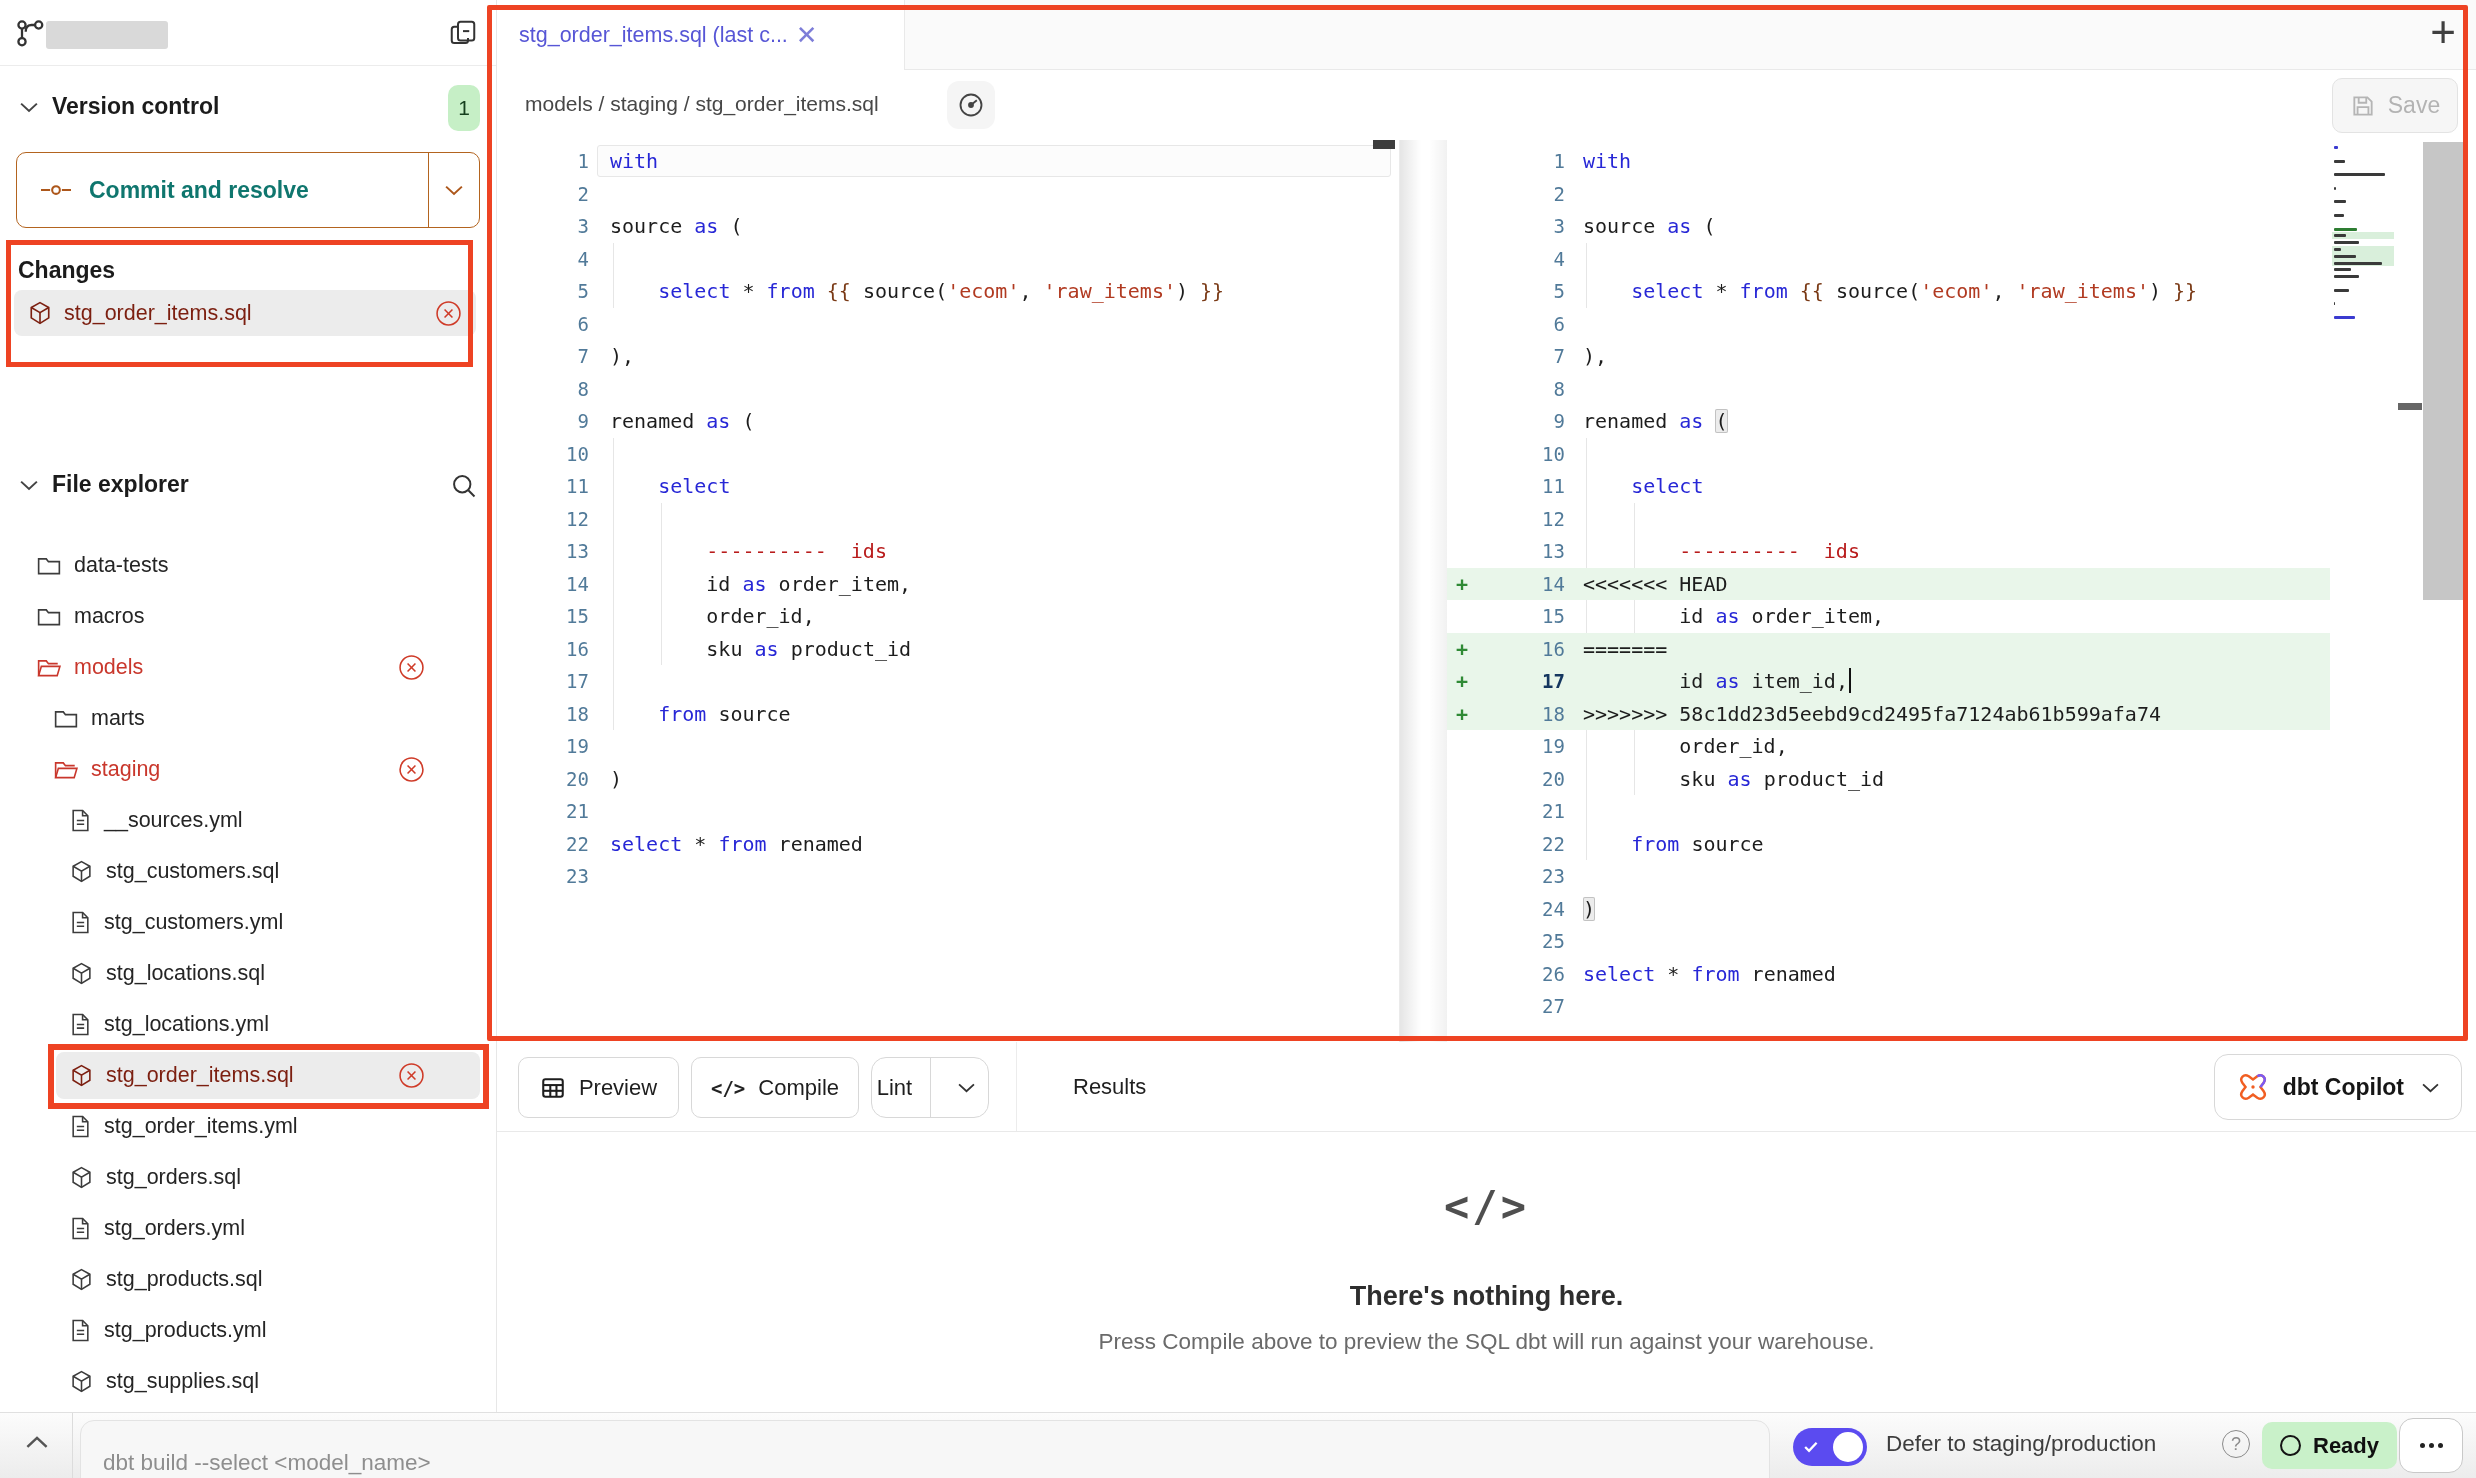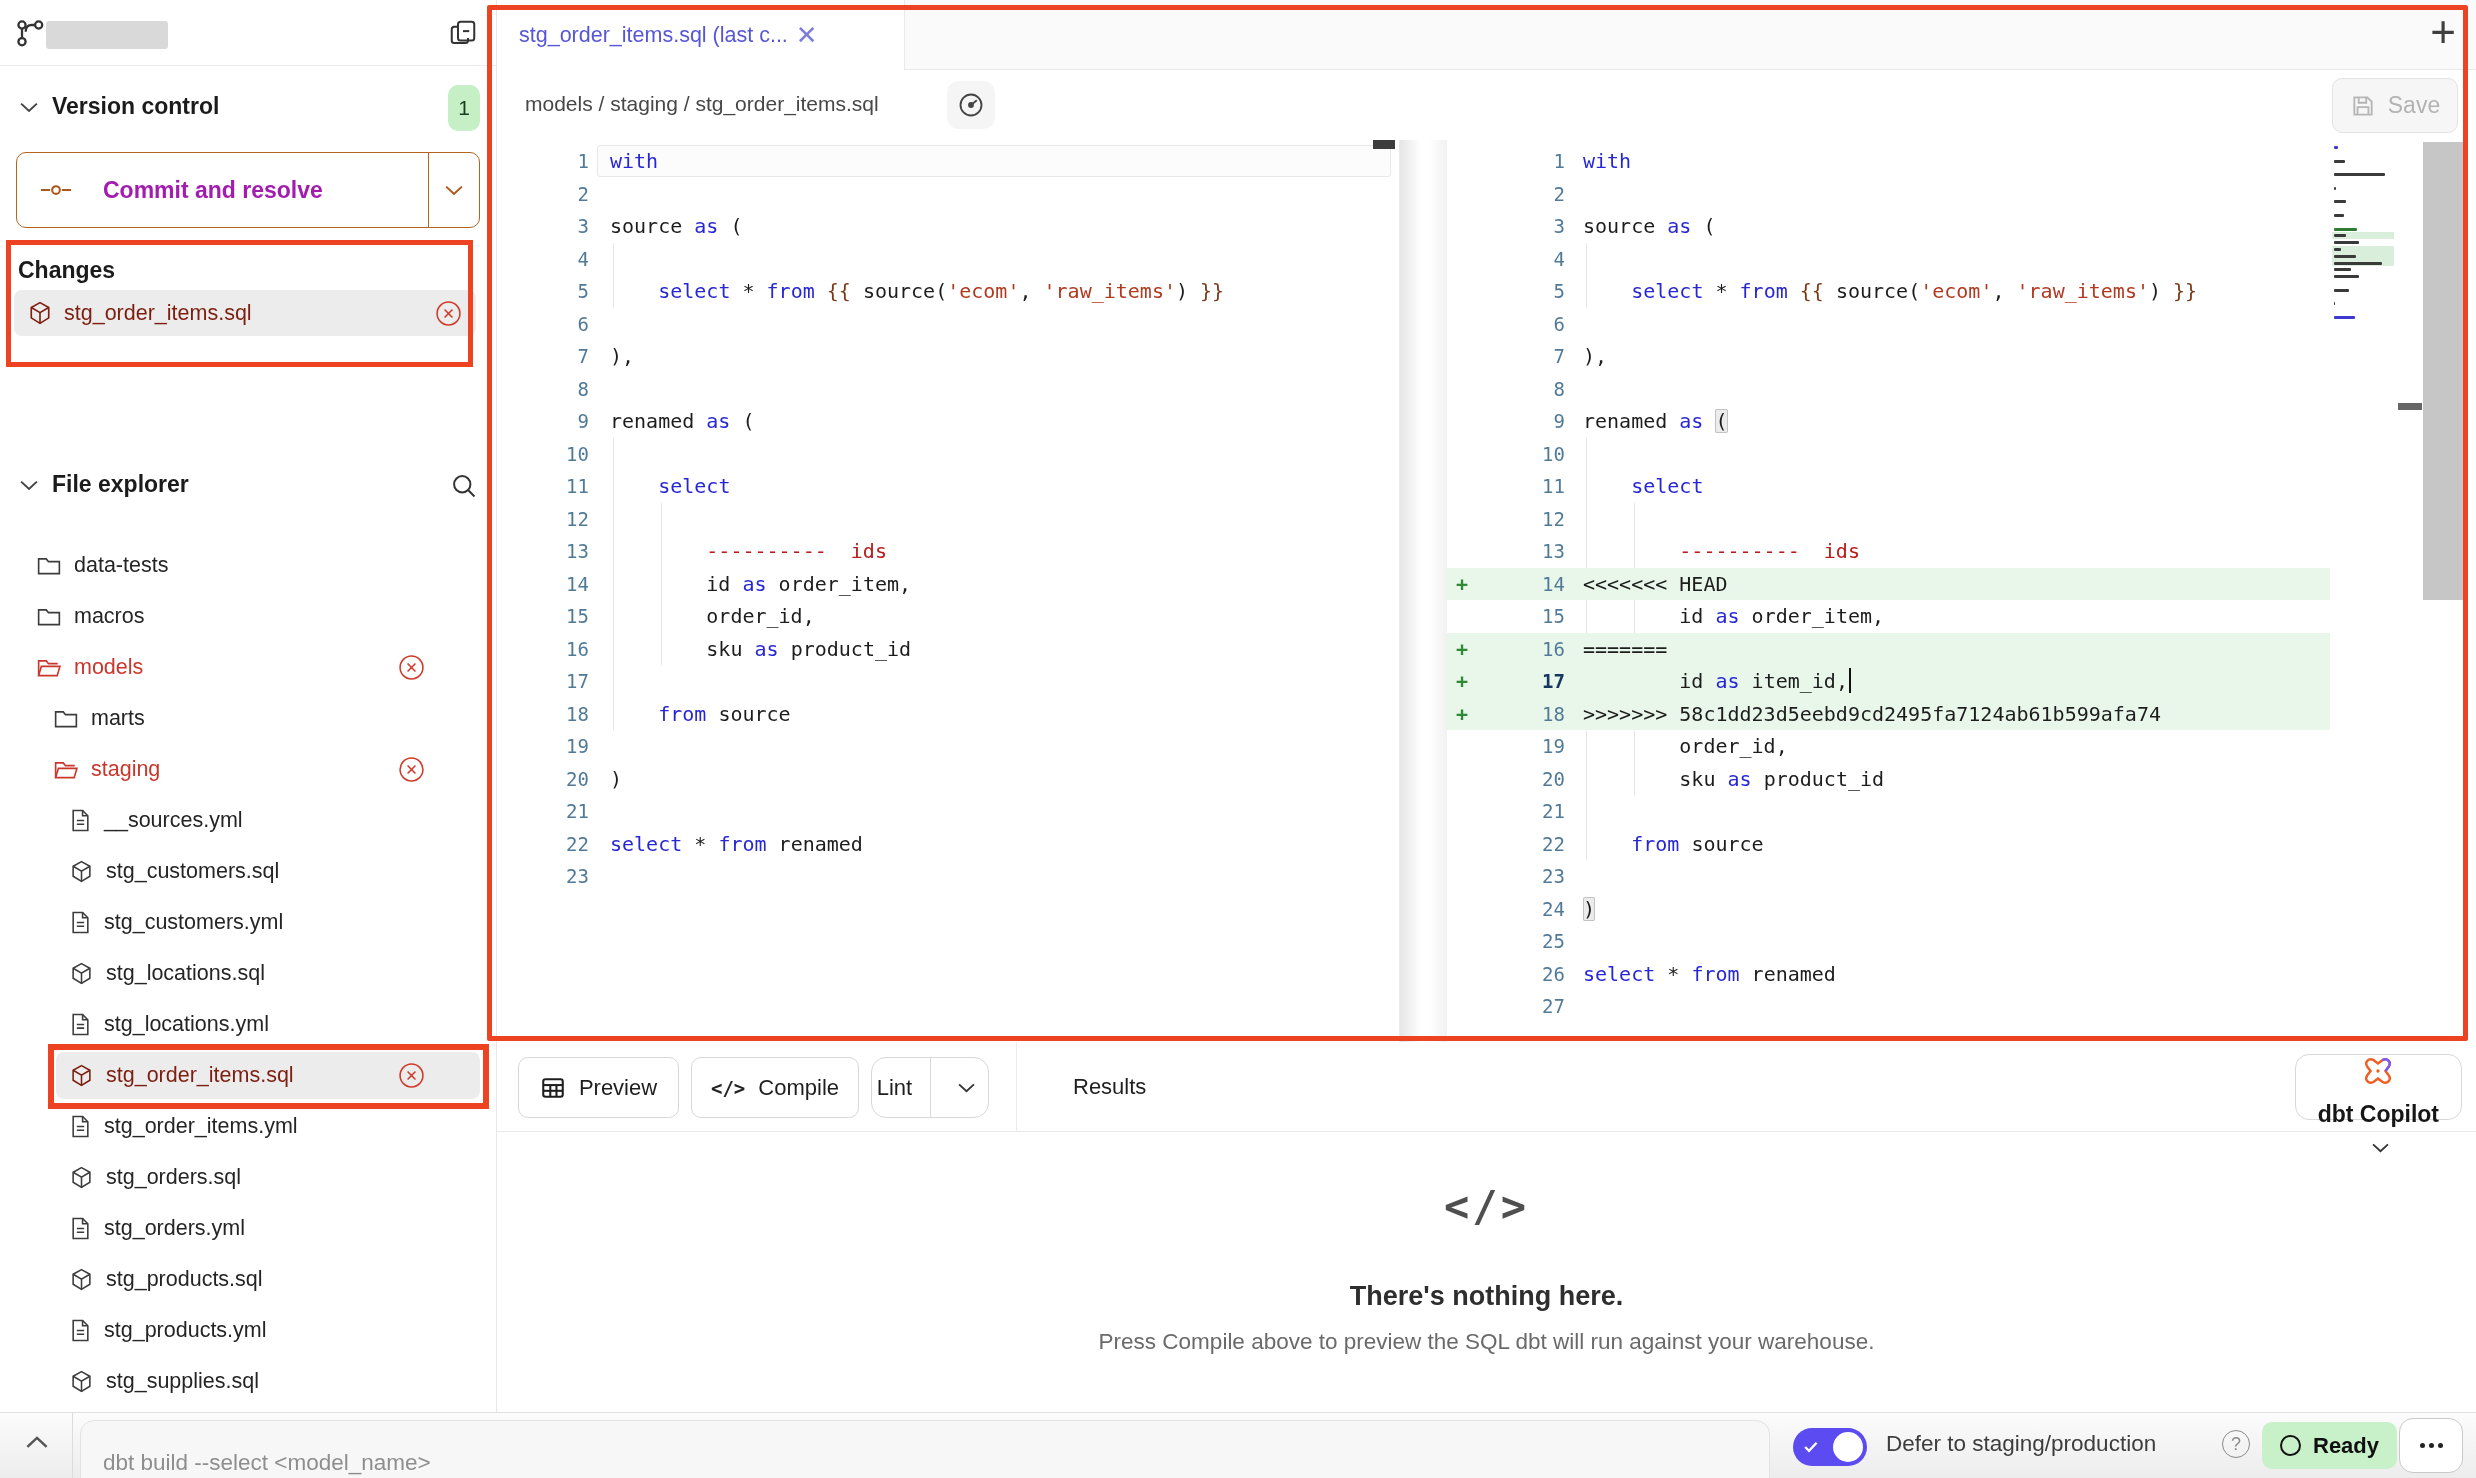--- a/index.html
+++ b/index.html
@@ -17,21 +17,21 @@
   .branch-ph { position:absolute; left:46px; top:21px; width:122px; height:28px; background:#d9d9d9; border-radius:3px; }
   .copy-btn { position:absolute; right:16px; top:16px; width:34px; height:34px; display:flex; align-items:center; justify-content:center; }
 
   .vc-row { position:absolute; top:84px; left:0; right:0; height:48px; }
   .chev-toggle { position:absolute; left:20px; top:17px; }
   .sec-title { position:absolute; left:52px; top:9px; font-size:23px; font-weight:700; color:#1b1b1b; }
   .vc-badge { position:absolute; right:16px; top:1px; width:32px; height:46px; background:#c6efc6; border-radius:10px;
               display:flex; align-items:center; justify-content:center; font-size:21px; color:#153f1e; }
 
   .commit-btn { position:absolute; left:16px; top:152px; width:464px; height:76px; border:1.5px solid #b3641f; border-radius:10px; display:flex; background:#fff; }
-  .commit-main { flex:1; display:flex; align-items:center; gap:32px; padding-left:24px; color:#a21caf; font-size:23px; font-weight:600; border-right:1.5px solid #b3641f; }
+  .commit-main { flex:1; display:flex; align-items:center; gap:18px; padding-left:24px; color:#0f766e; font-size:23px; font-weight:600; border-right:1.5px solid #b3641f; }
   .commit-caret { width:50px; display:flex; align-items:center; justify-content:center; }
 
   .changes-label { position:absolute; left:18px; top:257px; font-size:23px; font-weight:700; color:#1b1b1b; }
   .changes-row { position:absolute; left:14px; top:290px; width:462px; height:46px; background:#ececec; border-radius:8px;
                  display:flex; align-items:center; padding:0 14px; }
   .changes-row .cube { color:#7c1f10; }
   .changes-name { font-size:21.5px; color:#7c1f10; margin-left:12px; font-weight:500; }
   .changes-x { margin-left:auto; display:flex; }
 
   .fe-row { position:absolute; top:462px; left:0; right:0; height:50px; }
@@ -106,21 +106,21 @@
   .btn-lint { left:374px; width:118px; padding:0;border-radius:15px; }
   .lint-label { flex:1; text-align:center; font-size:22px; }
   .lint-sep { width:1px; height:100%; background:#d8d8d8; }
   .lint-caret { width:44px; display:flex; align-items:center; justify-content:center; }
   .compile-glyph { font-family:"DejaVu Sans Mono", monospace; font-size:19px; font-weight:700; color:#222; }
   .tb-sep { position:absolute; left:519px; top:0; height:89px; width:1px; background:#ececec; }
   .tabs { position:absolute; left:552px; top:0; height:90px; display:flex; gap:20px; }
   .tbtab { padding:0 24px; display:flex; align-items:center; font-size:22px; color:#1f1f1f; }
   .tbtab.active { border-bottom:5px solid #6e6e6e; }
   .copilot { position:absolute; right:14px; top:12px; height:66px; border:1px solid #d8d8d8; border-radius:14px;
-             display:flex; align-items:center; gap:14px; padding:0 22px; font-size:23px; font-weight:600; color:#161616; background:#fff;flex-direction:column; }
+             display:flex; align-items:center; gap:14px; padding:0 22px; font-size:23px; font-weight:600; color:#161616; background:#fff; }
 
   
   .empty { position:absolute; top:1132px; left:0; right:0; bottom:0; text-align:center; }
   .empty-icon { margin-top:50px; font-family:"DejaVu Sans Mono", monospace; font-size:42px; color:#4f4f4f; font-weight:700; letter-spacing:3px; }
   .empty-title { margin-top:50px; font-size:27px; font-weight:700; color:#2e2e2e; }
   .empty-cap { margin-top:17px; font-size:22.5px; color:#6a6a6a; }
 
   
   .statusbar { position:absolute; left:0; top:1412px; width:2476px; height:66px; border-top:1px solid #e0e0e0;
                background:linear-gradient(#fcfcfc, #ececec); overflow:hidden; }

